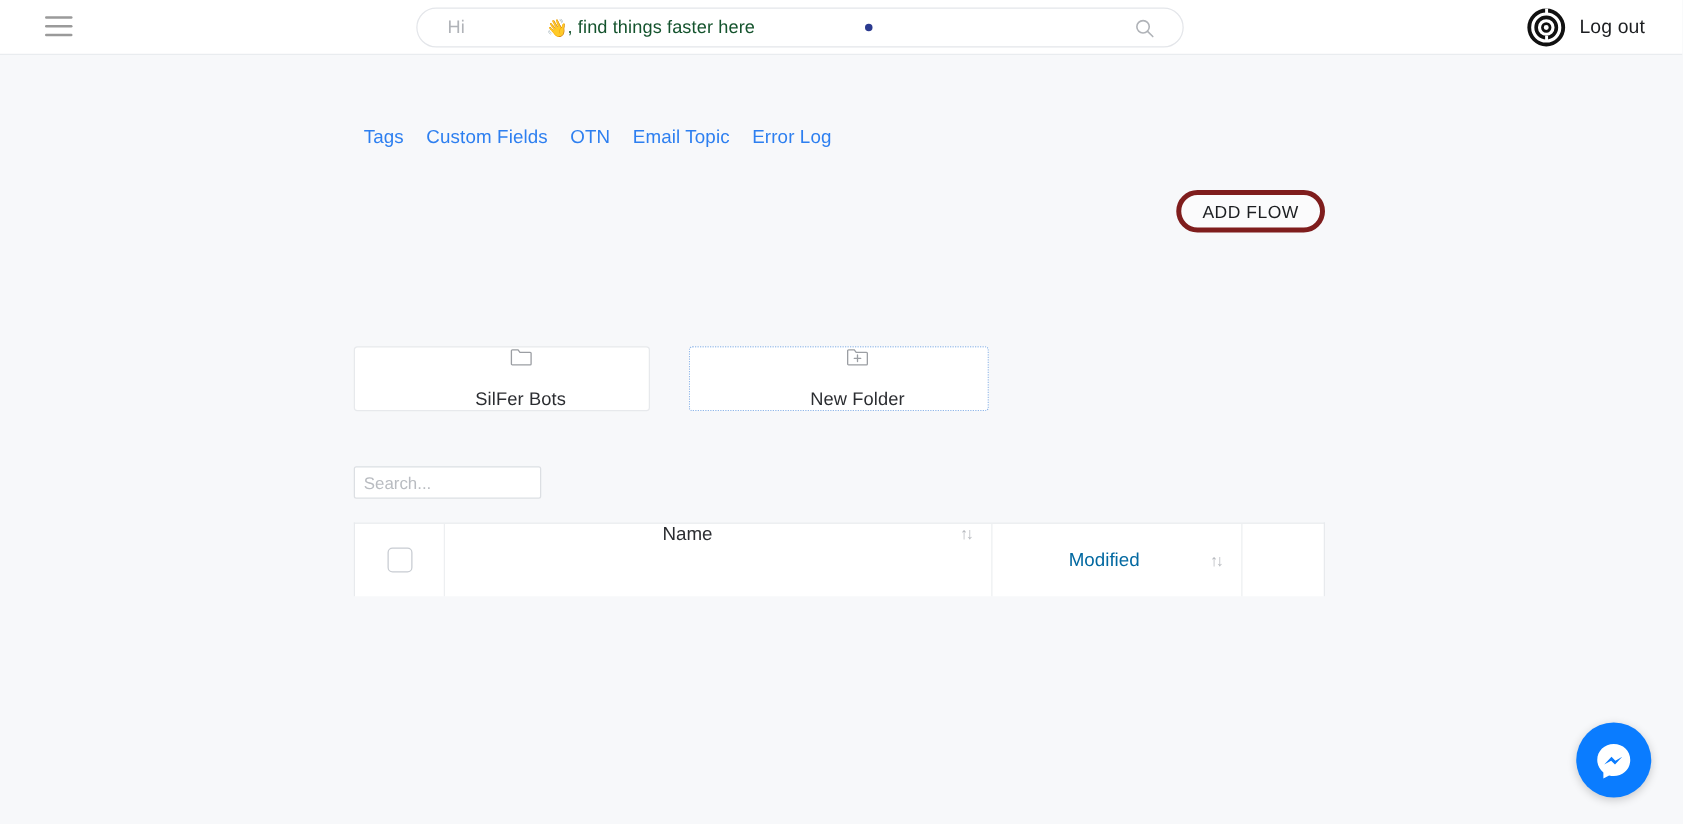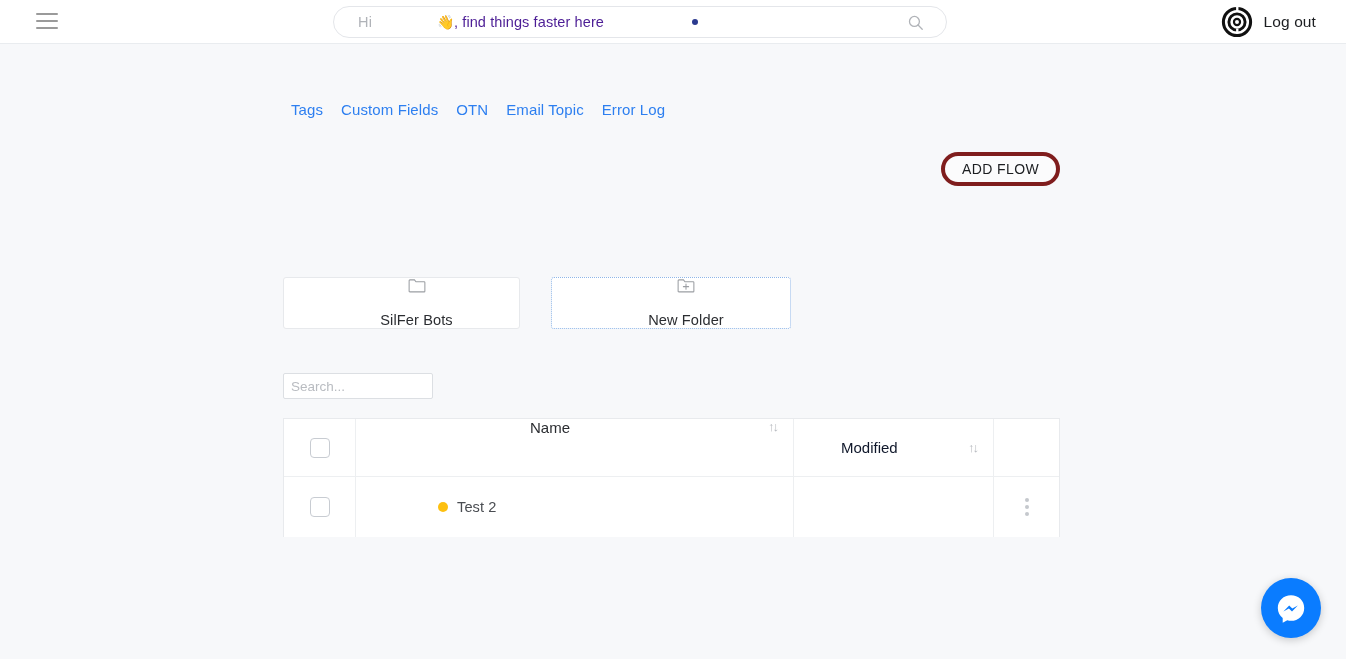--- a/index.html
+++ b/index.html
@@ -70,21 +70,21 @@
   .searchbar .wave {
     position: absolute;
     left: 103px;
     font-size: 14px;
     line-height: 1;
   }
   .searchbar .hint {
     position: absolute;
     left: 120px;
     font-size: 14.5px;
-    color: #4c1d95;
+    color: #14532d;
     letter-spacing: .1px;
   }
   .searchbar .bluedot {
     position: absolute;
     left: 358px;
     width: 6px;
     height: 6px;
     border-radius: 50%;
     background: #2b3a8f;
   }
@@ -244,22 +244,22 @@
   .head-row { height: 58px; }
   .head-row .c-name,
   .head-row .c-mod { justify-content: flex-start; }
   .hdr-name {
     font-size: 15px;
     color: #2b2d31;
     margin-left: 174px;
   }
   .hdr-mod {
     font-size: 15px;
-    color: #0f172a;
-    margin-left: 47px;
+    color: #0369a1;
+    margin-left: 61px;
   }
   .sort-ico {
     margin-left: auto;
     margin-right: 16px;
     font-size: 13px;
     color: #b6b9be;
     letter-spacing: -2px;
     cursor: pointer;
     user-select: none;
   }
@@ -405,39 +405,20 @@
       <span class="hdr-name">Name</span>
       <span class="sort-ico">↑↓</span>
     </div>
     <div class="c-mod">
       <span class="hdr-mod">Modified</span>
       <span class="sort-ico">↑↓</span>
     </div>
     <div class="c-menu"></div>
   </div>
 
-  <div class="trow">
-    <div class="c-check">
-      <div class="cbox"></div>
-    </div>
-    <div class="c-name">
-      <span class="name-cell">
-        <span class="dot"></span>
-        <span class="row-name">Test 2</span>
-      </span>
-    </div>
-    <div class="c-mod"></div>
-    <div class="c-menu">
-      <span class="kebab">
-          <i></i>
-          <i></i>
-          <i></i>
-        </span>
-    </div>
-  </div>
 
 
 
 </div>
 
 <div class="messenger">
   <svg width="36" height="36" viewBox="0 0 36 36">
     <path d="M18 5.2 C10.6 5.2 4.8 10.7 4.8 17.9 c0 4.1 1.9 7.7 4.9 10.1 v4.8 l4.6 -2.5
              c1.2 .34 2.45 .52 3.7 .52 c7.4 0 13.2 -5.5 13.2 -12.9 S25.4 5.2 18 5.2 Z" fill="#ffffff"></path>
     <path d="M10.4 21.6 L16.2 15.4 l3.1 3.1 l5.5 -3.1 l-5.8 6.2 l-3.1 -3.1 Z" fill="#0a7cff"></path>

